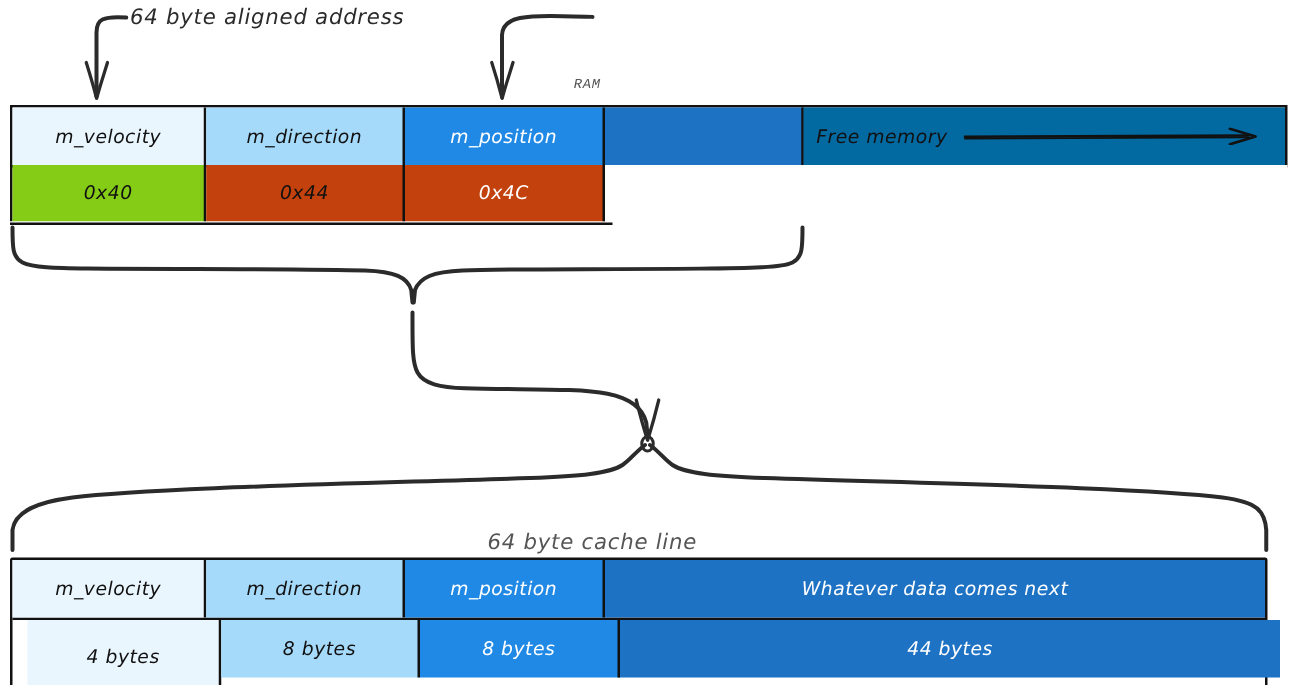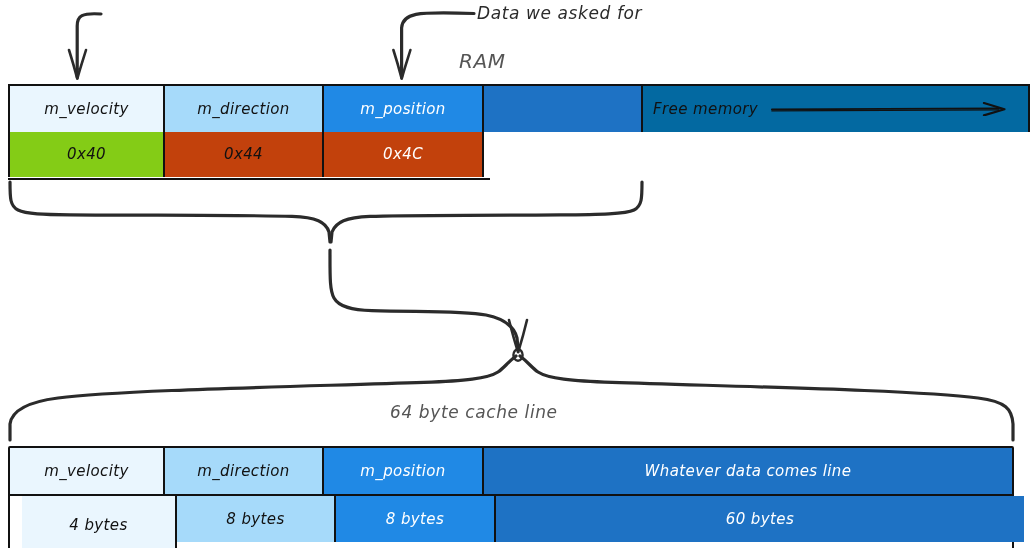--- a/index.html
+++ b/index.html
@@ -25,22 +25,22 @@
   .hand {
     position: absolute;
     font-family: "DejaVu Sans", sans-serif;
     color: #2b2b2b;
     white-space: nowrap;
     letter-spacing: 0.6px;
     font-style: italic;
   }
   .anno-top-left  { left: 104px; top: 4px;  font-size: 17px; }
   .anno-top-right { left: 477px; top: 3px;  font-size: 17px; }
-  .anno-ram       { left: 459px; top: 49px; font-size: 20px; color: #555; }
-  .anno-cacheline { left: 390px; top: 402px; font-size: 17px; color: #555; }
+  .anno-ram       { left: 459px; top: 62px; font-size: 11px; color: #555; font-family: Liberation Mono, monospace; }
+  .anno-cacheline { left: 390px; top: 424px; font-size: 17px; color: #555; }
 
   
   .table {
     position: absolute;
     border: 2.5px solid #111;
     background: #fff;
     border-radius: 2px;
   }
   .table .row {
     display: flex;
@@ -149,22 +149,22 @@
       <path class="ink" d="M520,356
                            C528,362 532,368 538,372
                            C548,378.6 572,381 612,382.4
                            C736,386.6 916,390 978,398
                            C1006,401.6 1012,409 1013,424
                            L1013,440"></path>
       <ellipse cx="518" cy="355" rx="4.6" ry="5.8" fill="none" stroke="#2b2b2b" stroke-width="2.4"></ellipse>
     </g>
   </svg>
 
-
-  <div class="hand anno-top-right">Data we asked for</div>
+  <div class="hand anno-top-left">64 byte aligned address</div>
+
 
   <div class="hand anno-ram">RAM</div>
 
   <div class="hand anno-cacheline">64 byte cache line</div>
 
   <div class="table" id="ram-table" style="left: 8px; top: 84px; width: 1022px; border: none; position: absolute;">
     <div class="row r1" id="ram-name-row" style="border: 2.5px solid rgb(17, 17, 17);">
         <div class="cell" style="width: 155px; min-width: 155px; height: 46px; background: rgb(234, 246, 254); color: rgb(17, 17, 17);">m_velocity</div>
         <div class="cell" style="width: 159px; min-width: 159px; height: 46px; background: rgb(166, 218, 250); color: rgb(17, 17, 17);">m_direction</div>
         <div class="cell dark" style="width: 160px; min-width: 160px; height: 46px; background: rgb(32, 137, 229); color: rgb(255, 255, 255);">m_position</div>
@@ -185,23 +185,23 @@
         <div style="flex: 1 1 0%; height: 45px; background: rgb(255, 255, 255);"></div>
       </div>
   <div style="position: absolute; left: 0px; top: 93.5px; width: 481.5px; height: 2.5px; background: rgb(17, 17, 17);"></div>
     </div>
 
   <div class="table" id="cache-table" style="left:8px; top:446px; width:1006px;">
     <div class="row r1" id="cache-name-row">
         <div class="cell" style="width: 155px; min-width: 155px; height: 46px; background: rgb(234, 246, 254); color: rgb(17, 17, 17);">m_velocity</div>
         <div class="cell" style="width: 159px; min-width: 159px; height: 46px; background: rgb(166, 218, 250); color: rgb(17, 17, 17);">m_direction</div>
         <div class="cell dark" style="width: 160px; min-width: 160px; height: 46px; background: rgb(32, 137, 229); color: rgb(255, 255, 255);">m_position</div>
-        <div class="cell dark" style="width: 528px; min-width: 528px; height: 46px; background: rgb(30, 114, 196); color: rgb(255, 255, 255);">Whatever data comes line</div>
+        <div class="cell dark" style="width: 528px; min-width: 528px; height: 46px; background: rgb(30, 114, 196); color: rgb(255, 255, 255);">Whatever data comes next</div>
       </div>
     <div class="row r2" id="cache-size-row">
         <div class="cell" style="width: 155px; min-width: 155px; height: 58px; background: rgb(234, 246, 254); color: rgb(17, 17, 17); margin-left: 12px;">4 bytes</div>
         <div class="cell" style="width: 159px; min-width: 159px; height: 46px; background: rgb(166, 218, 250); color: rgb(17, 17, 17);">8 bytes</div>
         <div class="cell dark" style="width: 160px; min-width: 160px; height: 46px; background: rgb(32, 137, 229); color: rgb(255, 255, 255);">8 bytes</div>
-        <div class="cell dark" style="width: 528px; min-width: 528px; height: 46px; background: rgb(30, 114, 196); color: rgb(255, 255, 255);">60 bytes</div>
+        <div class="cell dark" style="width: 528px; min-width: 528px; height: 46px; background: rgb(30, 114, 196); color: rgb(255, 255, 255);">44 bytes</div>
       </div>
   </div>
 
 </div>
 
 </body></html>

